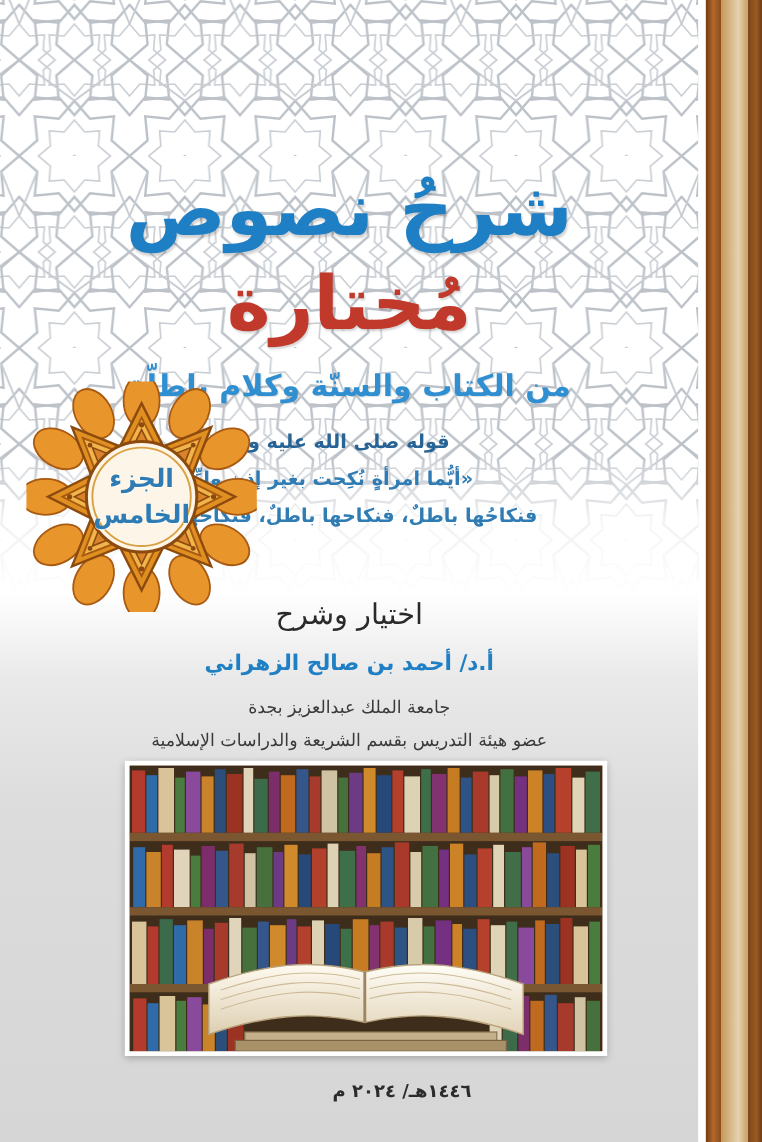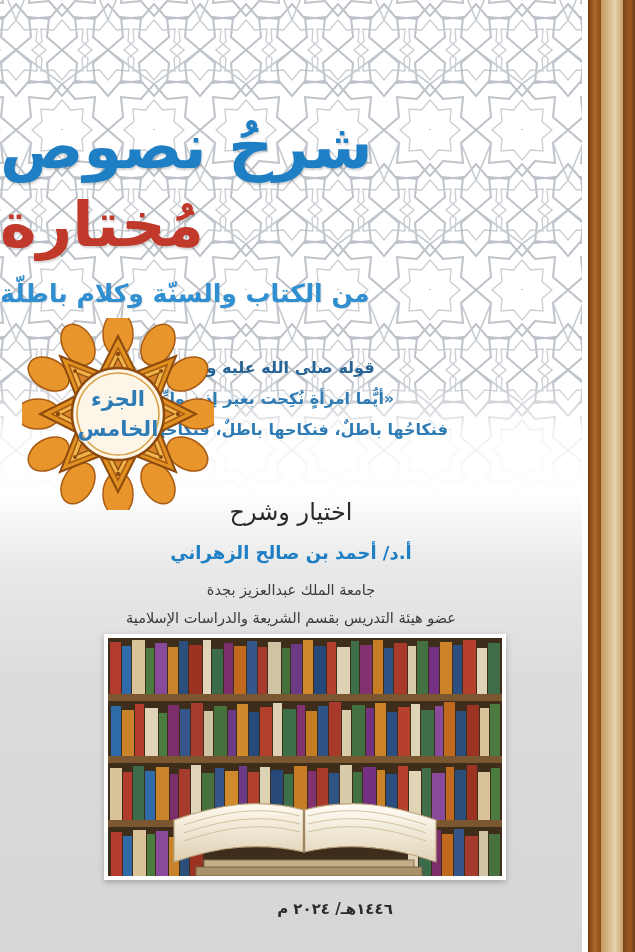--- a/index.html
+++ b/index.html
@@ -93,24 +93,24 @@
     top: 492px;
     left: 0;
     width: 582px;
     height: 460px;
     background: linear-gradient(to bottom, #ffffff 0%, #e9e9e9 16%, #dcdcdc 40%, #d6d6d6 100%);
   }
 
   
   .title-wrap {
     position: absolute;
-    top: 108px;
-    left: 0;
-    width: 582px;
-    text-align: left;
+    top: 136px;
+    left: 0;
+    width: 582px;
+    text-align: center;
   }
   .main-title {
     font-family: "DejaVu Sans", "Liberation Sans", sans-serif;
     font-size: 62px;
     font-weight: bold;
     color: #1f7fc4;
     letter-spacing: -1px;
     line-height: 1.25;
     text-shadow: 1px 2px 2px rgba(0,0,0,0.18);
     direction: rtl;

